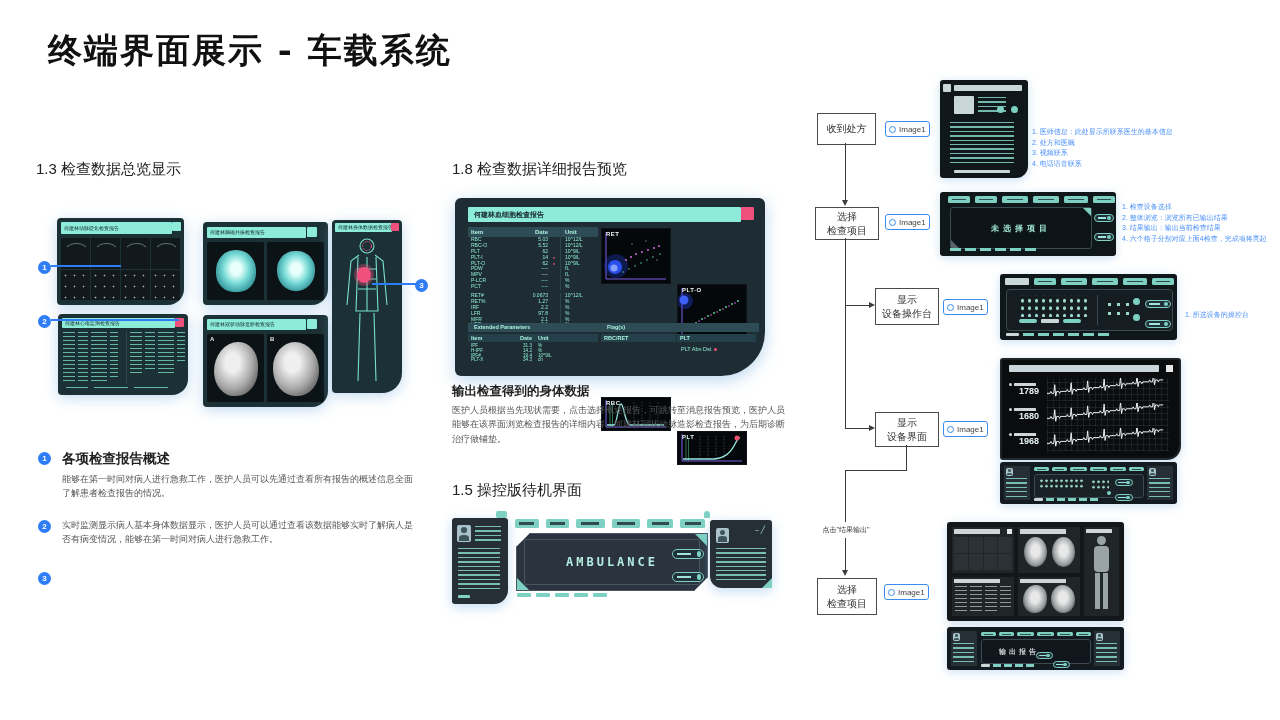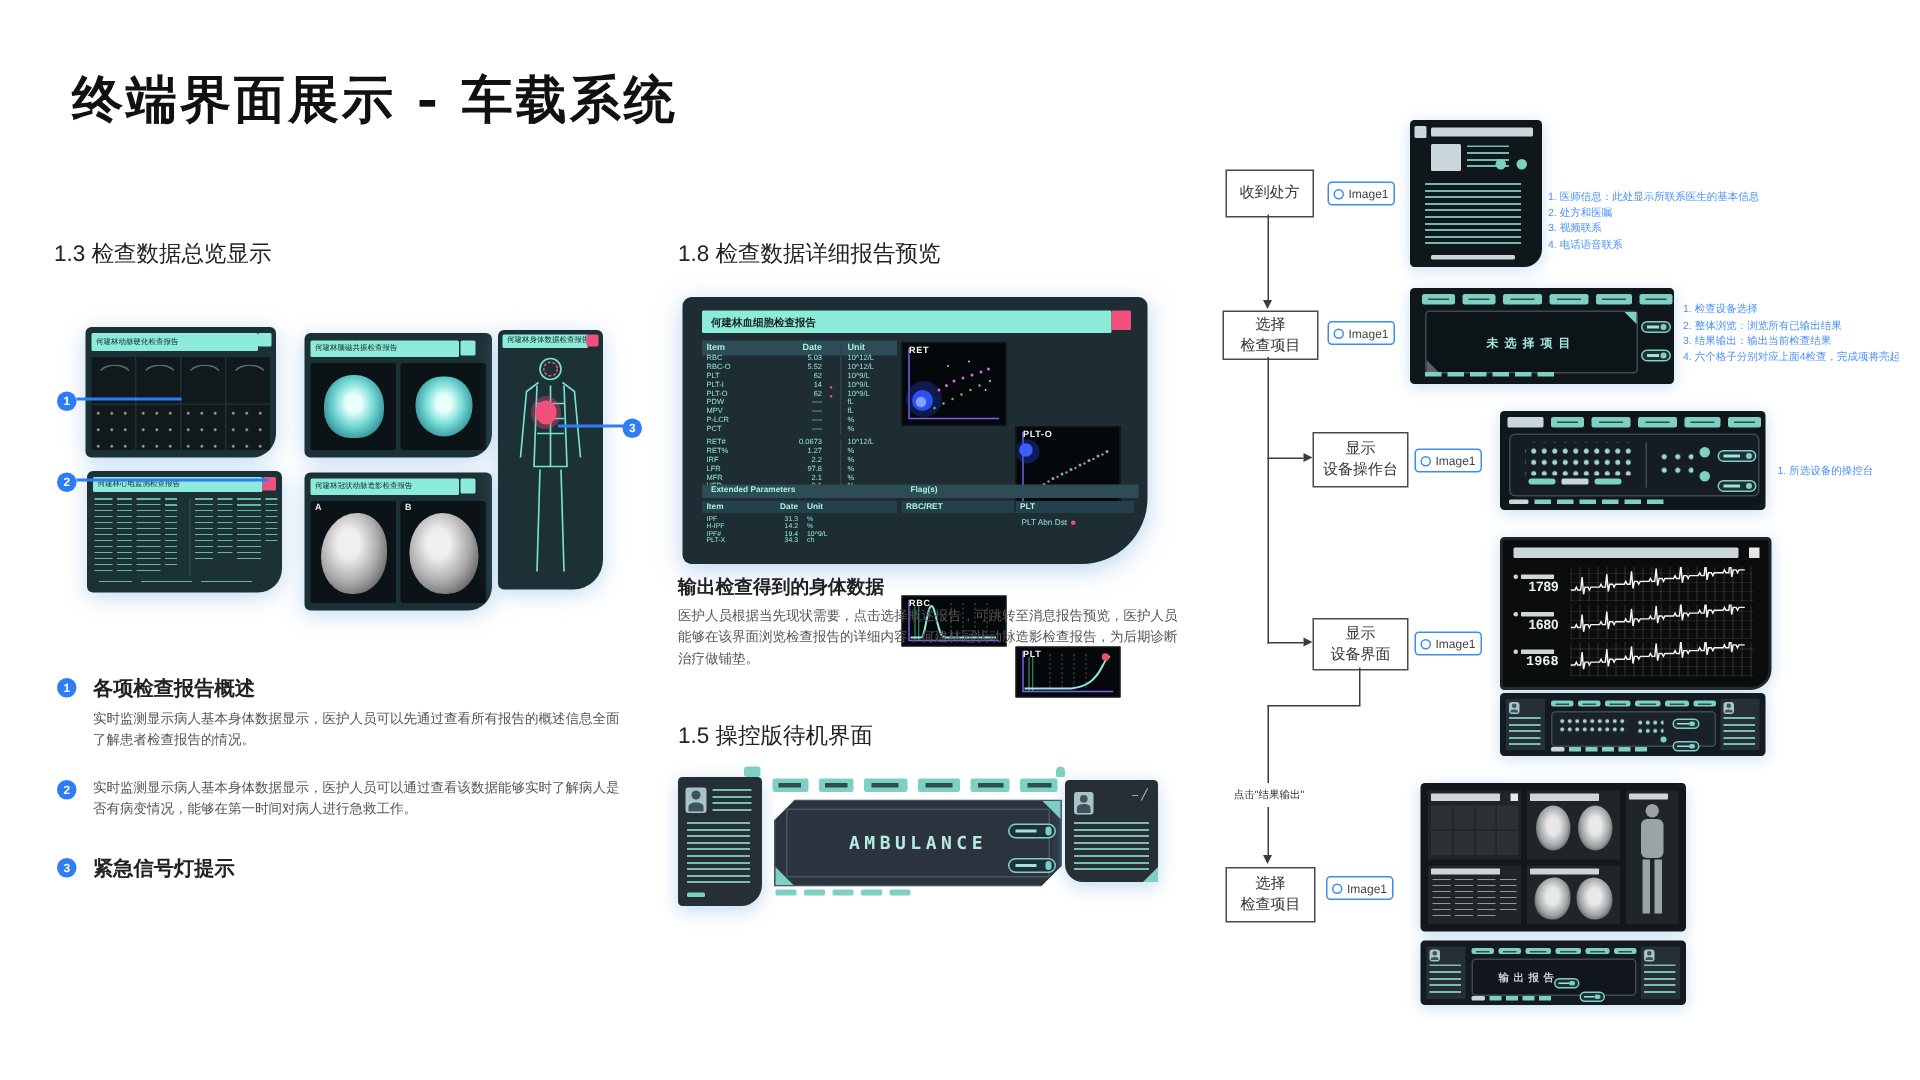--- a/index.html
+++ b/index.html
@@ -102,21 +102,21 @@
   .ecg-val{color:#e8f4f2;font-size:9px;font-weight:700;text-align:right;}
   .graybar{background:#cfd6d8;border-radius:.5px;}
   .gtile{background:#202528;}
   .gcell{background:#2b3134;}
 </style>
 </head>
 <body>
 
 <div class="canvas">
 
-  <div class="abs main-title" style="left:48px;top:28px;margin-top:16px;">终端界面展示 - 车载系统</div>
+  <div class="abs main-title" style="left:48px;top:28px;">终端界面展示 - 车载系统</div>
 
   <div class="abs sec-head" style="left:36px;top:160px;">1.3 检查数据总览显示</div>
 
   <div class="abs card" style="left:57px;top:218px;width:127px;height:87px;">
     <div class="abs tbar" style="left:4px;top:4px;width:108px;height:12px;">何建林动脉硬化检查报告</div>
     <div class="abs sq sq-cyan" style="left:115px;top:4px;width:9px;height:9px;"></div>
     <div class="abs" style="left:4px;top:20px;width:119px;height:62px;display:grid;grid-template-columns:repeat(4,1fr);grid-template-rows:1fr 1fr;gap:1px;">
       <div class="thumb">
           <div class="arc"></div>
         </div>
@@ -204,33 +204,32 @@
   <div class="abs co-dot" style="left:38px;top:313px;">2</div>
   <div class="abs fline" style="left:51px;top:319px;width:128px;height:2px;background:#2e7cf6;"></div>
   <div class="abs co-dot" style="left:415px;top:277px;">3</div>
   <div class="abs fline" style="left:372px;top:283px;width:44px;height:2px;background:#2e7cf6;"></div>
 
   <div class="abs" style="left:38px;top:450px;width:380px;">
       <div class="callout-item">
       <span class="co-dot">1</span>
       <div class="co-body">
         <div class="co-title">各项检查报告概述</div>
-        <div class="co-text">实时监测显示病人基本身体数据显示，医护人员可以先通过查看所有报告的概述信息全面了解患者检查报告的情况。</div>
+        <div class="co-text">能够在第一时间对病人进行急救工作，医护人员可以先通过查看所有报告的概述信息全面了解患者检查报告的情况。</div>
       </div>
     </div>
       <div class="callout-item">
       <span class="co-dot">2</span>
       <div class="co-body">
         <div class="co-text">实时监测显示病人基本身体数据显示，医护人员可以通过查看该数据能够实时了解病人是否有病变情况，能够在第一时间对病人进行急救工作。</div>
       </div>
     </div>
       <div class="callout-item">
       <span class="co-dot">3</span>
       <div class="co-body">
-        <div class="co-title">紧急信号灯提示</div>
       </div>
     </div>
     </div>
 
   <div class="abs sec-head" style="left:452px;top:160px;">1.8 检查数据详细报告预览</div>
 
   <div class="abs rpt" style="left:455px;top:198px;width:310px;height:178px;">
     <div class="abs rpt-tbar" style="left:13px;top:9px;width:267px;height:15px;">何建林血细胞检查报告</div>
     <div class="abs sq sq-pink" style="left:286px;top:9px;width:13px;height:13px;"></div>
 
@@ -683,21 +682,21 @@
             <span class="graybar" style="width:22px;height:3px;display:inline-block;"></span>
           </div>
           <div class="ecg-val" style="width:30px;">1680</div>
         </div>
         <div class="ecg-grid" style="width:122px;height:23px;">
           <svg width="122" height="23" viewBox="0 0 126 24" preserveAspectRatio="none">
             <path d="M0,16 h3 l1,-2 l1,2 h2 l1,-9 l1,12 l1,-5 h2 l1,2 l1,-2 h6 l1,-2 l1,2 h2 l1,-9 l1,12 l1,-5 h2 l1,2 l1,-2 h6 l1,-2 l1,2 h2 l1,-9 l1,12 l1,-5 h2 l1,2 l1,-2 h6 l1,-2 l1,2 h2 l1,-9 l1,12 l1,-5 h2 l1,2 l1,-2 h6 l1,-2 l1,2 h2 l1,-9 l1,12 l1,-5 h2 l1,2 l1,-2 h6 l1,-2 l1,2 h2 l1,-9 l1,12 l1,-5 h2 l1,2 l1,-2 h6 l1,-2 l1,2 h2 l1,-9 l1,12 l1,-5 h2 l1,2 l1,-2 h4" stroke="#f2f6f6" stroke-width="1" fill="none"></path>
           </svg>
         </div>
       </div>
-        <div style="display:flex;align-items:center;height:25px;font-family:Liberation Mono, monospace;">
+        <div style="display:flex;align-items:center;height:25px;">
         <div style="width:38px;">
           <div style="display:flex;align-items:center;gap:2px;">
             <span style="width:3px;height:3px;border-radius:50%;background:#cfd6d8;display:inline-block;"></span>
             <span class="graybar" style="width:22px;height:3px;display:inline-block;"></span>
           </div>
           <div class="ecg-val" style="width:30px;">1968</div>
         </div>
         <div class="ecg-grid" style="width:122px;height:23px;">
           <svg width="122" height="23" viewBox="0 0 126 24" preserveAspectRatio="none">
             <path d="M0,16 h3 l1,-2 l1,2 h2 l1,-9 l1,12 l1,-5 h2 l1,2 l1,-2 h6 l1,-2 l1,2 h2 l1,-9 l1,12 l1,-5 h2 l1,2 l1,-2 h6 l1,-2 l1,2 h2 l1,-9 l1,12 l1,-5 h2 l1,2 l1,-2 h6 l1,-2 l1,2 h2 l1,-9 l1,12 l1,-5 h2 l1,2 l1,-2 h6 l1,-2 l1,2 h2 l1,-9 l1,12 l1,-5 h2 l1,2 l1,-2 h6 l1,-2 l1,2 h2 l1,-9 l1,12 l1,-5 h2 l1,2 l1,-2 h6 l1,-2 l1,2 h2 l1,-9 l1,12 l1,-5 h2 l1,2 l1,-2 h4" stroke="#f2f6f6" stroke-width="1" fill="none"></path>

